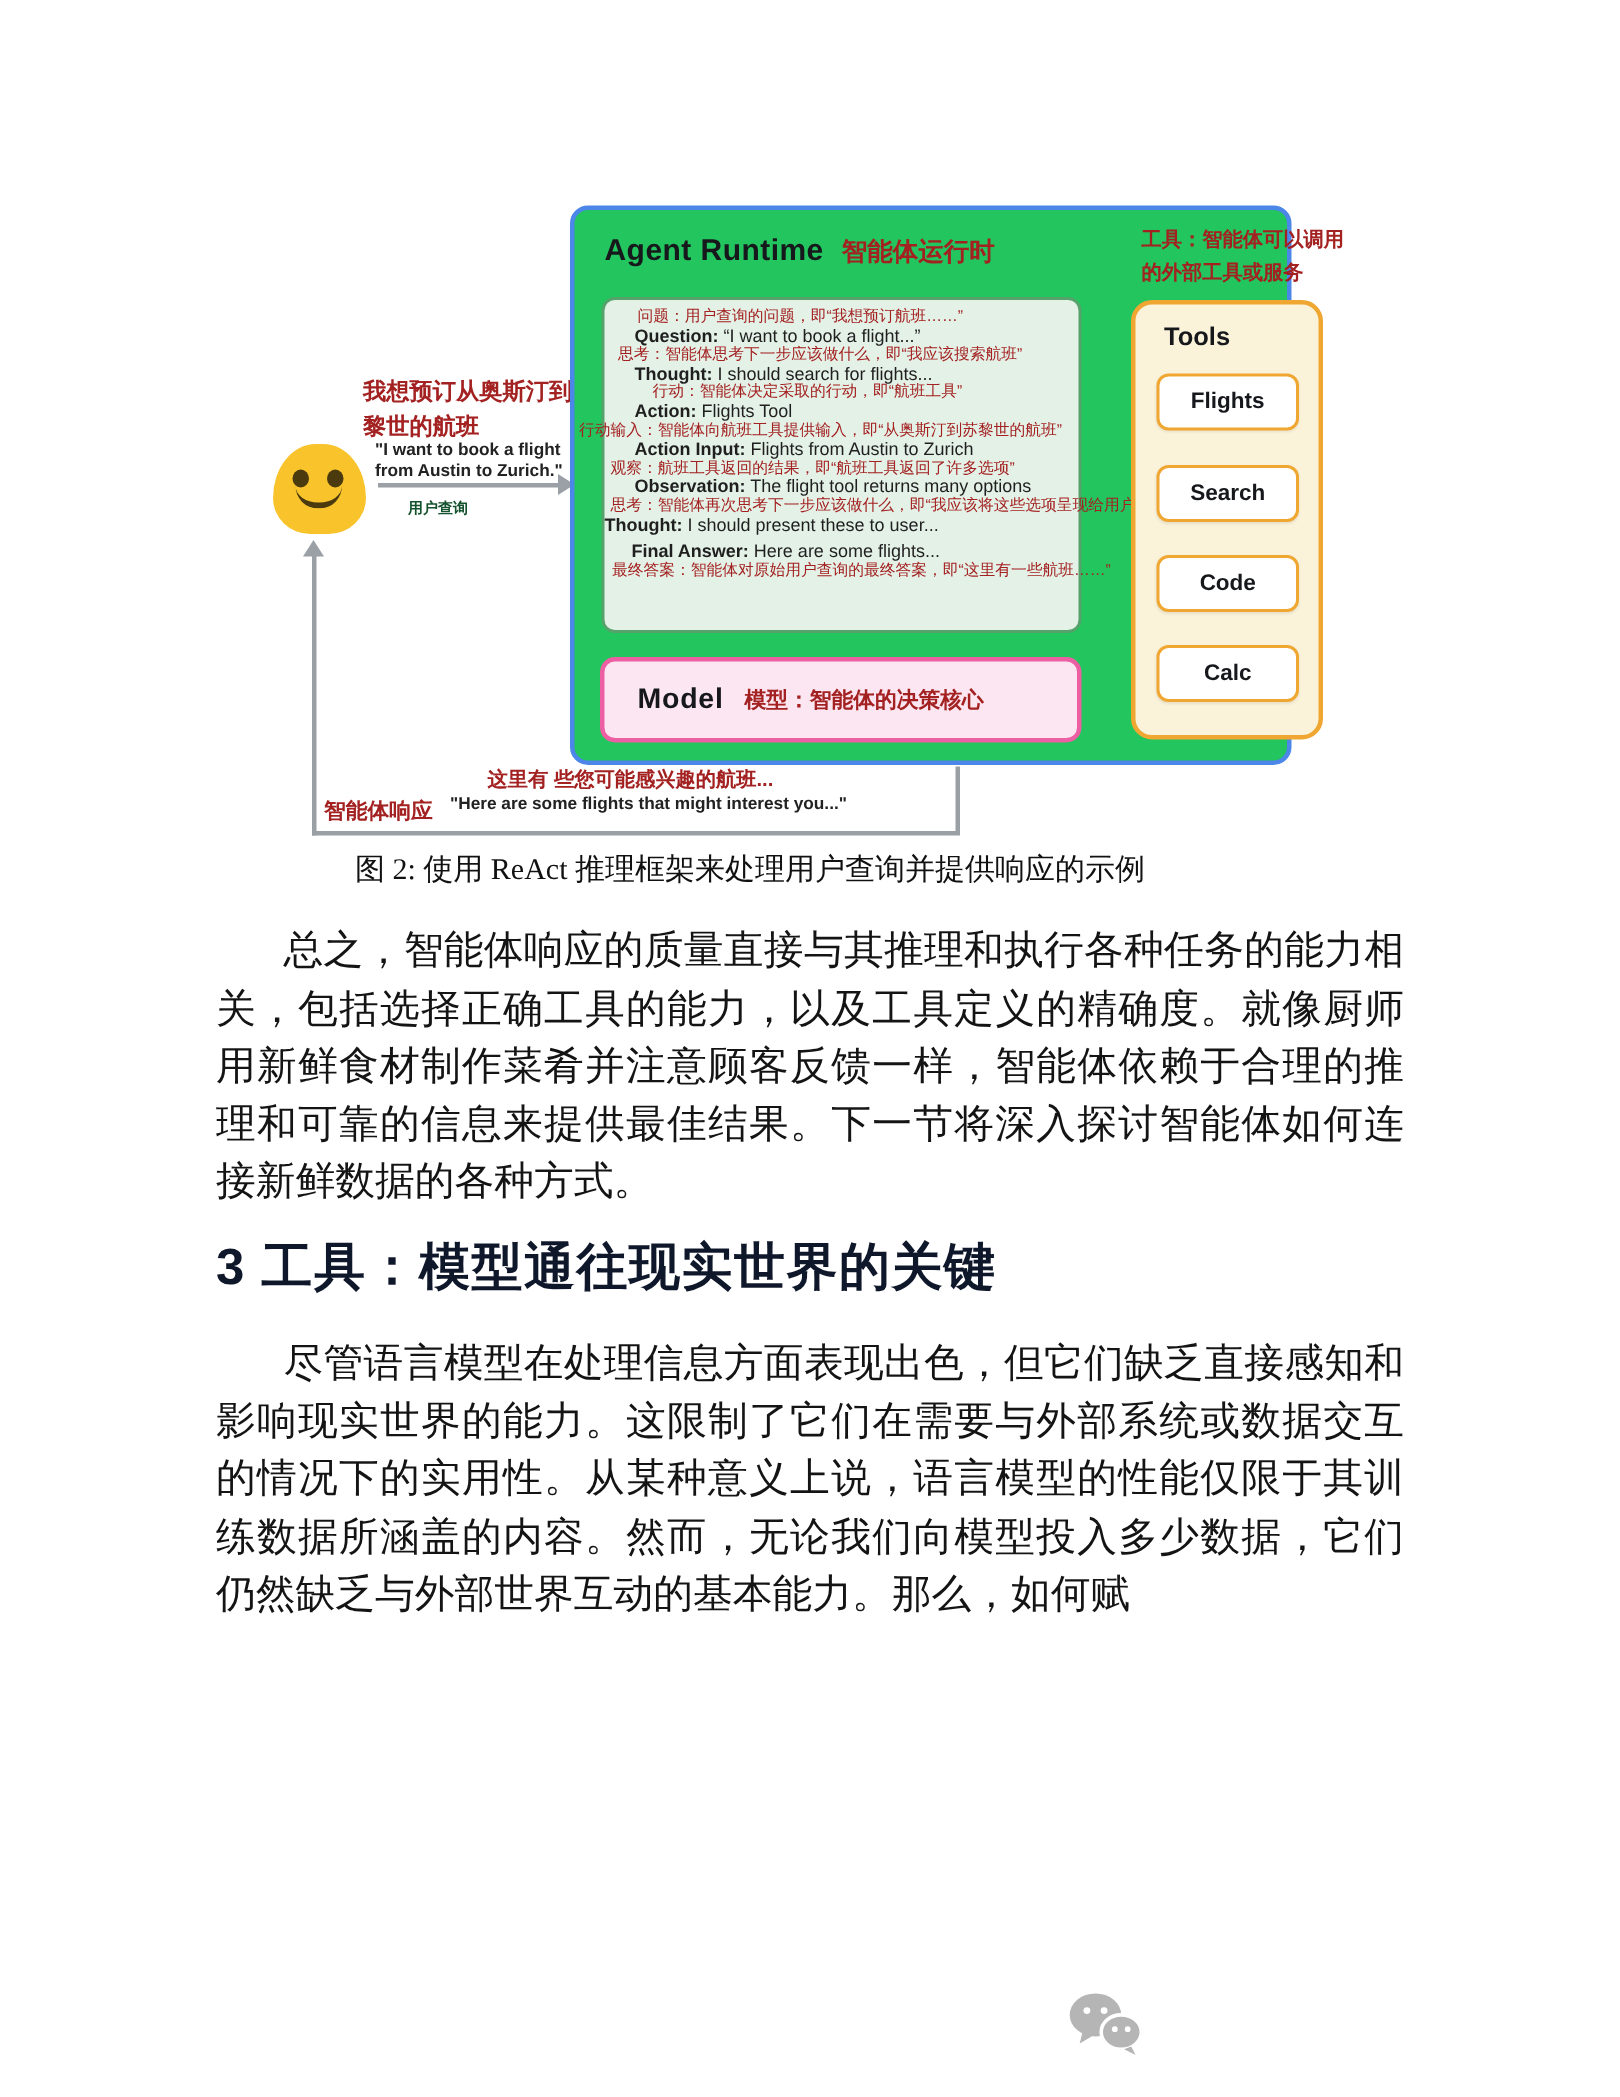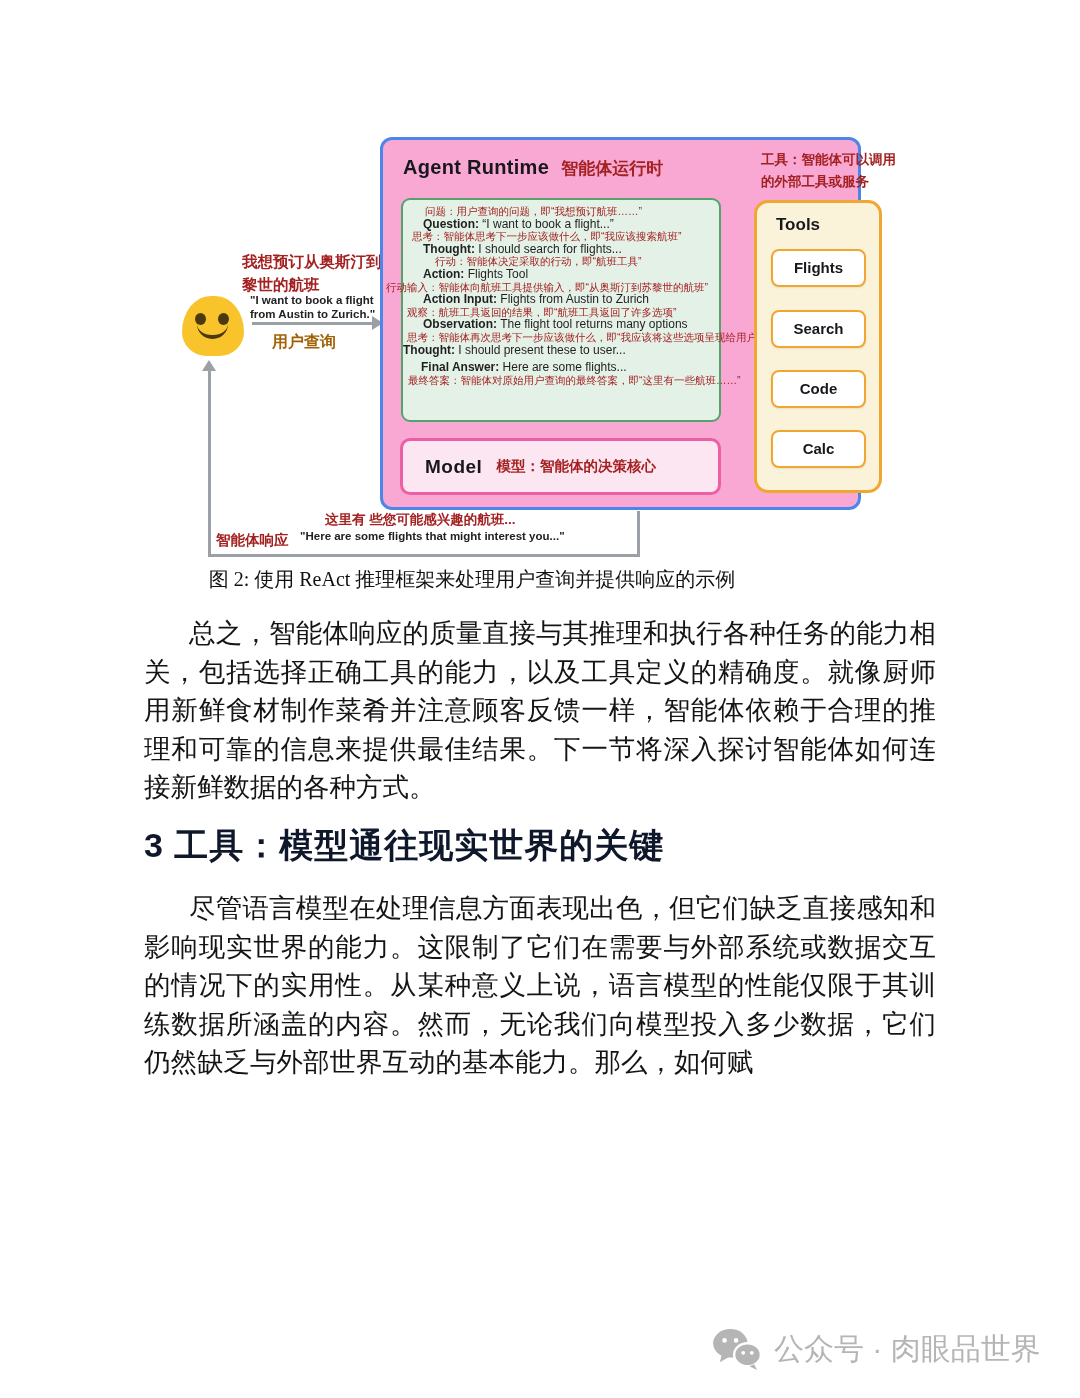--- a/index.html
+++ b/index.html
@@ -1,21 +1,21 @@
 <!DOCTYPE html>
 <html><head>
 <meta charset="utf-8">
 <style>
   html,body{margin:0;padding:0;background:#ffffff;}
   .page{position:relative;width:1080px;height:1398px;background:#ffffff;overflow:hidden;
         font-family:"Liberation Sans","DejaVu Sans",sans-serif;color:#1a1a1a;}
 
   
   .blue-box{position:absolute;left:380px;top:137px;width:481px;height:373px;
-            background:#f9a8d4;border:3px solid #4b86e8;border-radius:12px;box-sizing:border-box;}
+            background:#22c55e;border:3px solid #4b86e8;border-radius:12px;box-sizing:border-box;}
   .ar-header{position:absolute;left:20px;top:16px;white-space:nowrap;}
   .ar-title{font-size:20px;font-weight:700;color:#16181c;letter-spacing:.3px;}
   .ar-title-zh{font-size:17px;color:#a32121;margin-left:12px;font-weight:600;}
   .tools-note{position:absolute;left:378px;top:9px;width:148px;color:#a32121;
               font-size:13.5px;line-height:22px;font-weight:600;}
 
   .green-box{position:absolute;left:18px;top:58px;width:320px;height:224px;
              background:#e4f1e7;border:2px solid #55a26b;border-radius:9px;box-sizing:border-box;
              padding-top:5px;}
   .rl{white-space:nowrap;line-height:12.6px;height:12.6px;}
@@ -45,32 +45,32 @@
         font-weight:700;color:#222;}
   .emoji{position:absolute;left:182px;top:296px;width:62px;height:60px;background:#f9c32c;
          border-radius:46% 46% 40% 40% / 60% 60% 40% 40%;}
   .emoji .eye{position:absolute;top:17px;width:11px;height:12px;background:#4a3a0e;border-radius:50%;}
   .emoji .eye.l{left:13px}.emoji .eye.r{left:36px}
   .emoji .mouth{position:absolute;left:15px;top:28px;width:31px;height:15px;
                 border-bottom:4.5px solid #4a3a0e;border-radius:0 0 16px 16px;box-sizing:border-box;}
   .arrow-right-line{position:absolute;left:252px;top:322px;width:122px;height:3px;background:#9aa0a6;}
   .arrow-right-head{position:absolute;left:372px;top:316px;width:0;height:0;
                     border-left:11px solid #9aa0a6;border-top:7px solid transparent;border-bottom:7px solid transparent;}
-  .query-label{position:absolute;left:272px;top:332px;font-size:16px;color:#a16207;font-weight:700;}
+  .query-label{position:absolute;left:272px;top:332px;font-size:10px;color:#14532d;font-weight:700;}
   .up-line{position:absolute;left:208px;top:369px;width:3px;height:188px;background:#9aa0a6;}
   .up-head{position:absolute;left:202px;top:360px;width:0;height:0;
            border-bottom:11px solid #9aa0a6;border-left:7px solid transparent;border-right:7px solid transparent;}
   .h-line{position:absolute;left:208px;top:554px;width:432px;height:3px;background:#9aa0a6;}
   .v-line2{position:absolute;left:637px;top:511px;width:3px;height:44px;background:#9aa0a6;}
   .resp-zh{position:absolute;left:325px;top:511px;font-size:13.5px;color:#a32121;font-weight:600;white-space:nowrap;}
   .resp-en{position:absolute;left:300px;top:530px;font-size:11.5px;font-weight:700;color:#222;white-space:nowrap;}
   .resp-label{position:absolute;left:216px;top:531px;font-size:14.5px;color:#a32121;font-weight:700;}
 
   .caption{position:absolute;left:0;top:566px;width:944px;text-align:center;
-           font-family:"Liberation Serif","DejaVu Serif",serif;font-size:20px;color:#111;}
+           font-family:"Liberation Serif","DejaVu Serif",serif;font-size:20px;color:#111;padding-left:28px;}
 
   
   .article{position:absolute;left:144px;top:614px;width:792px;
            font-family:"Liberation Serif","DejaVu Serif",serif;
            font-size:26.5px;line-height:38.6px;color:#141414;text-align:justify;}
   .article p{margin:0 0 16px 0;text-indent:1.7em;}
   .sec-heading{margin:14px 0 22px 0;font-size:34px;line-height:44px;font-weight:700;
                color:#0f172a;letter-spacing:1px;text-indent:0;
                font-family:"Liberation Sans","DejaVu Sans",sans-serif;}
 
@@ -158,16 +158,15 @@
     <svg class="wx-icon" viewBox="0 0 52 44" xmlns="http://www.w3.org/2000/svg">
       <ellipse cx="19" cy="16" rx="18" ry="15" fill="#b5b5b5"></ellipse>
       <polygon points="10,28 8,36 18,30" fill="#b5b5b5"></polygon>
       <circle cx="13" cy="13" r="2.4" fill="#ffffff"></circle>
       <circle cx="25" cy="13" r="2.4" fill="#ffffff"></circle>
       <ellipse cx="37" cy="28" rx="14" ry="12" fill="#b5b5b5" stroke="#ffffff" stroke-width="2.5"></ellipse>
       <polygon points="44,38 47,44 39,40" fill="#b5b5b5"></polygon>
       <circle cx="32.5" cy="26" r="2" fill="#ffffff"></circle>
       <circle cx="41.5" cy="26" r="2" fill="#ffffff"></circle>
     </svg>
-    <span>公众号 · 肉眼品世界</span>
   </div>
 
 </div>
 
 </body></html>

